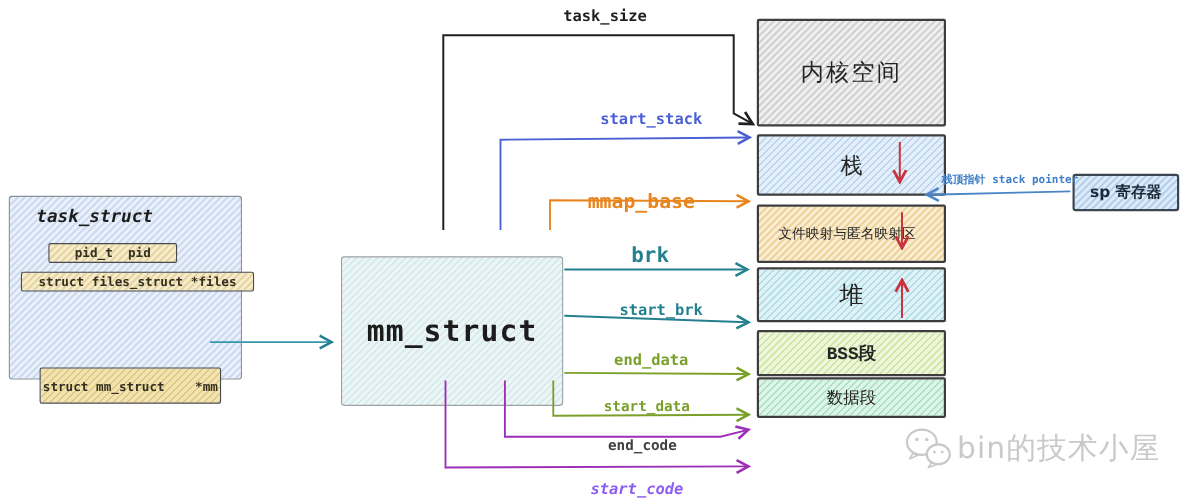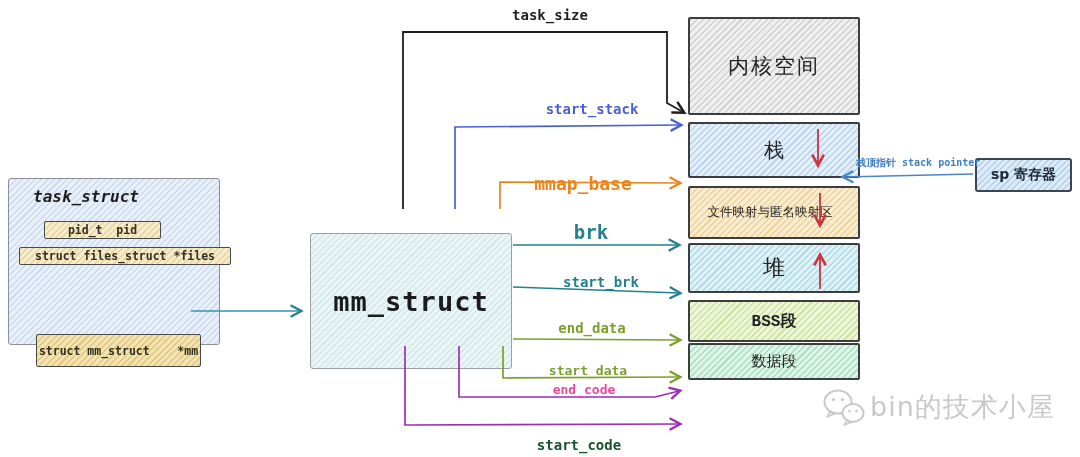--- a/index.html
+++ b/index.html
@@ -69,22 +69,22 @@
     position:absolute;transform:translateX(-50%);text-align:center;white-space:pre;
     font-family:"DejaVu Sans Mono",monospace;font-weight:bold;font-size:14px;z-index:6;
   }
   .lbl-task-size{left:550px;top:7px;color:#1f1f1f;}
   .lbl-start-stack{left:592px;top:101px;color:#4a5fd4;}
   .lbl-mmap-base{left:583px;top:173px;color:#e8851e;font-size:18px;}
   .lbl-brk{left:591px;top:221px;color:#24808f;font-size:19px;}
   .lbl-start-brk{left:601px;top:274px;color:#24808f;}
   .lbl-end-data{left:592px;top:320px;color:#7aa02a;}
   .lbl-start-data{left:588px;top:363px;color:#7aa02a;font-size:13px;}
-  .lbl-end-code{left:584px;top:382px;color:#ec4899;font-size:13px;}
-  .lbl-start-code{left:579px;top:437px;color:#14532d;}
+  .lbl-end-code{left:584px;top:398px;color:#404040;font-size:13px;}
+  .lbl-start-code{left:579px;top:437px;color:#8b5cf6;font-style:italic;}
   
   .watermark{position:absolute;left:822px;top:386px;display:flex;align-items:center;z-index:7;}
   .watermark-text{font-size:27px;color:#c9c9c9;letter-spacing:1px;margin-left:4px;}
   
   .arrows{position:absolute;left:0;top:0;z-index:5;pointer-events:none;}
 </style>
 </head>
 <body>
 
 <div class="canvas">

